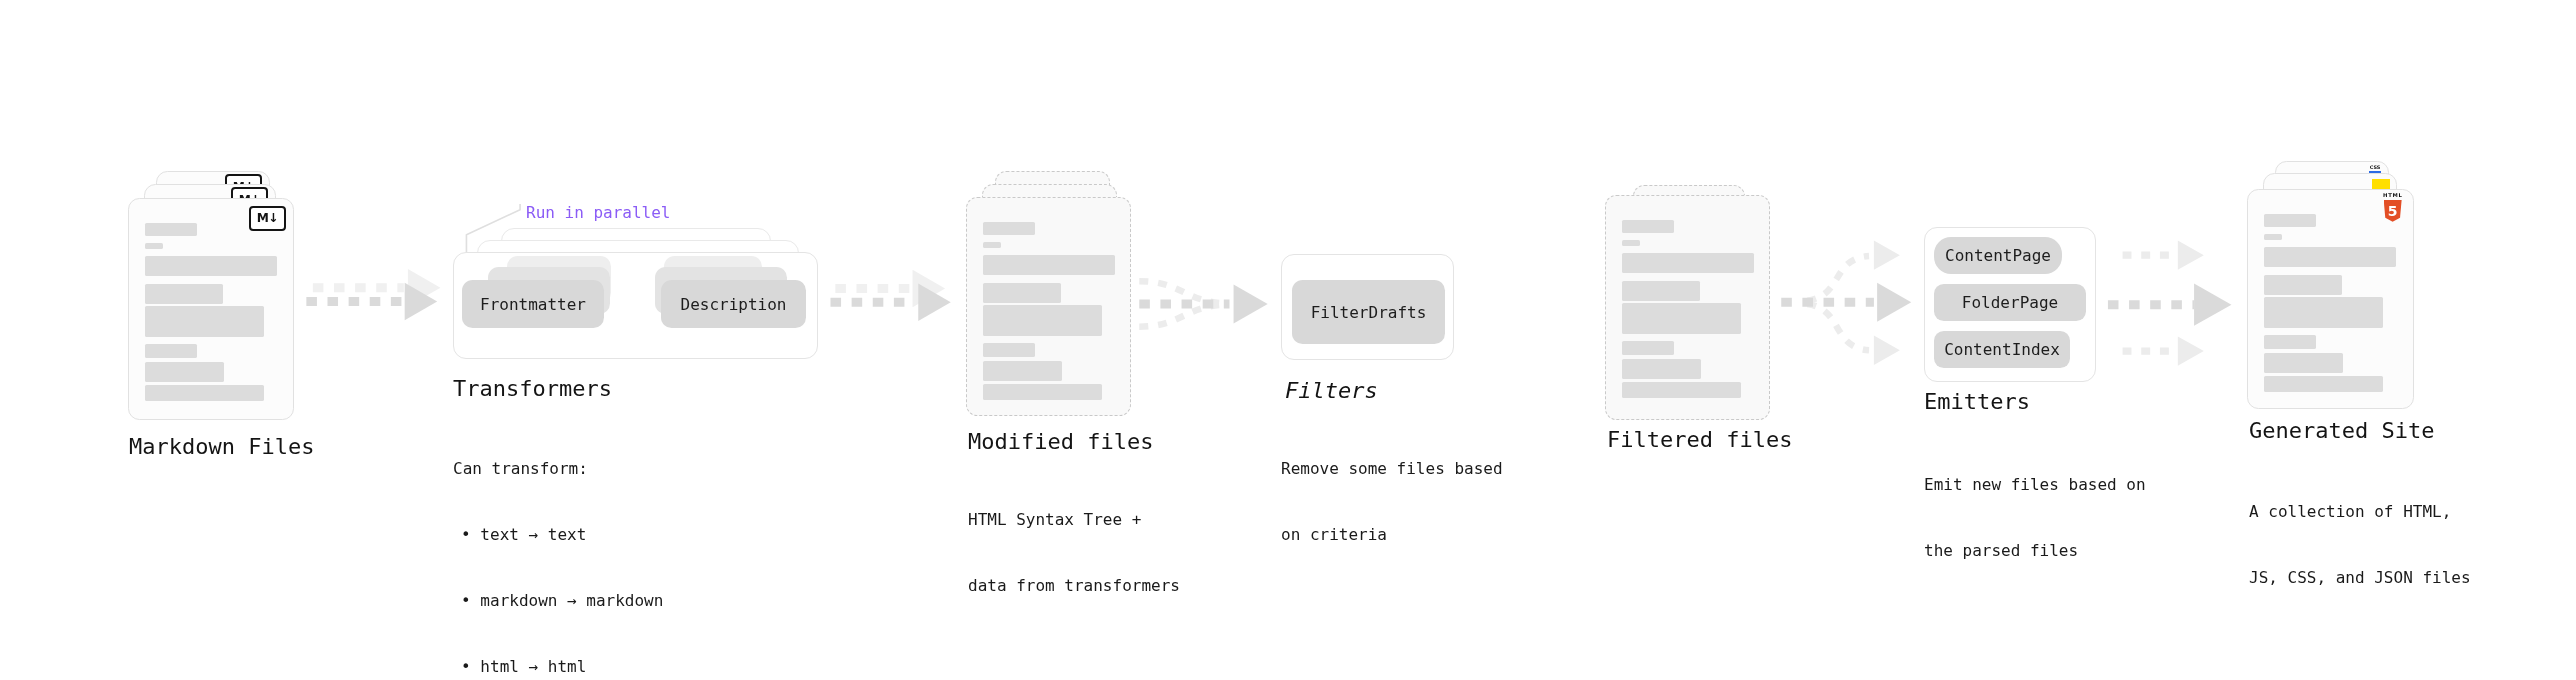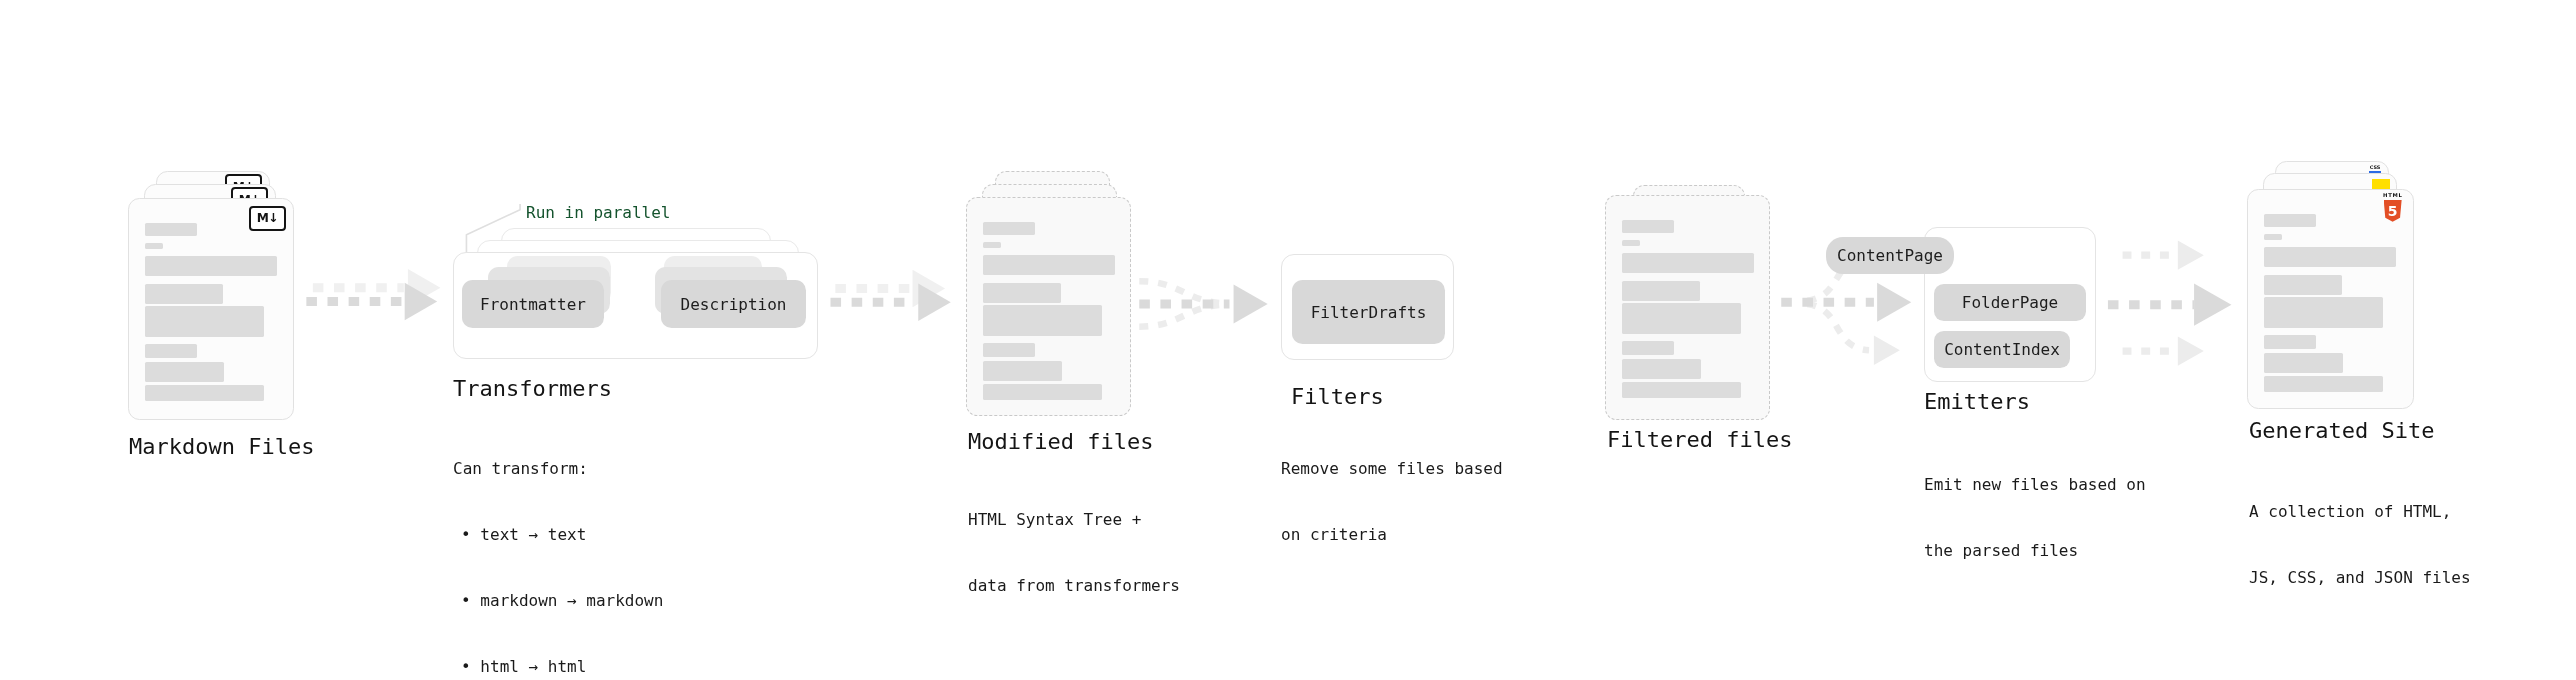--- a/index.html
+++ b/index.html
@@ -43,21 +43,21 @@
   .panel.ghost{background:#ffffff;border-color:#e9e9e9;}
   .pill{position:absolute;background:#d8d8d8;border-radius:10.6px;display:flex;align-items:center;justify-content:center;
         font-size:16px;color:#1d1d1d;z-index:4;}
   .pill.g1{background:#e3e3e3;z-index:3;}
   .pill.g2{background:#eeeeee;z-index:2;}
 
   
   .stage-title{position:absolute;font-size:22px;line-height:24.4px;color:#141414;white-space:pre;z-index:2;}
   .stage-desc{position:absolute;font-size:16px;line-height:22px;color:#1a1a1a;white-space:pre;z-index:2;}
   .stage-desc .indent{padding-left:8.1px;}
-  .annotation{position:absolute;font-size:16px;color:#14532d;white-space:pre;z-index:2;}
+  .annotation{position:absolute;font-size:16px;color:#8b5cf6;white-space:pre;z-index:2;}
 </style>
 </head>
 <body>
 
 <div class="canvas">
 
   <svg class="arrows-layer" width="2576" height="681" viewBox="0 0 3170 838">
 
     <g>
       <line x1="385" y1="354" x2="497" y2="354" stroke="#f0f0f0" stroke-width="11" stroke-dasharray="13 13"></line>
@@ -176,21 +176,21 @@
     <h2 class="stage-title" style="left:968px;top:430px;margin:0;font-weight:normal;">Modified files</h2>
     <div class="stage-desc" style="left:968px;top:465px;">
       <div>HTML Syntax Tree +</div>
       <div>data from transformers</div>
     </div>
   </section>
 
   <section>
     <div class="panel" style="left:1281px;top:254px;width:173px;height:106px;"></div>
     <div class="pill" style="left:1292px;top:280px;width:153px;height:64px;">FilterDrafts</div>
-    <h2 class="stage-title" style="left:1281px;top:375px;margin:10px;font-weight:normal;">Filters</h2>
+    <h2 class="stage-title" style="left:1281px;top:375px;margin:4px;font-weight:normal;font-style:italic;">Filters</h2>
     <div class="stage-desc" style="left:1281px;top:414px;">
       <div>Remove some files based</div>
       <div>on criteria</div>
     </div>
   </section>
 
   <section>
     <div class="sheet dashed" style="left:1633px;top:185px;width:112px;height:50px;"></div>
     <div class="sheet dashed" style="left:1605px;top:195px;width:165px;height:225px;">
       <div class="bar b1"></div>
@@ -200,21 +200,21 @@
       <div class="bar b5"></div>
       <div class="bar b6"></div>
       <div class="bar b7"></div>
       <div class="bar b8"></div>
     </div>
     <h2 class="stage-title" style="left:1607px;top:428px;margin:0;font-weight:normal;">Filtered files</h2>
   </section>
 
   <section>
     <div class="panel" style="left:1924px;top:227px;width:172px;height:155px;"></div>
-    <div class="pill" style="left:1826px;top:237px;width:128px;height:37px;border-radius:17px;">ContentPage</div>
+    <div class="pill" style="left:1934px;top:237px;width:128px;height:37px;border-radius:17px;">ContentPage</div>
     <div class="pill" style="left:1934px;top:284px;width:152px;height:37px;border-radius:9.8px;">FolderPage</div>
     <div class="pill" style="left:1934px;top:331px;width:136px;height:37px;border-radius:9.8px;">ContentIndex</div>
     <h2 class="stage-title" style="left:1924px;top:390px;margin:0;font-weight:normal;">Emitters</h2>
     <div class="stage-desc" style="left:1924px;top:430px;">
       <div>Emit new files based on</div>
       <div>the parsed files</div>
     </div>
   </section>
 
   <section>

